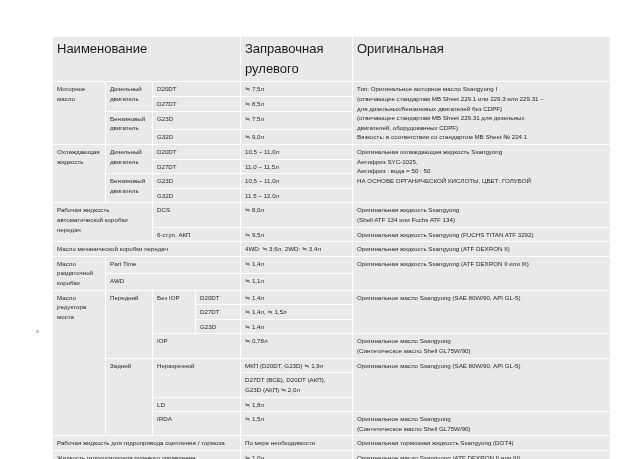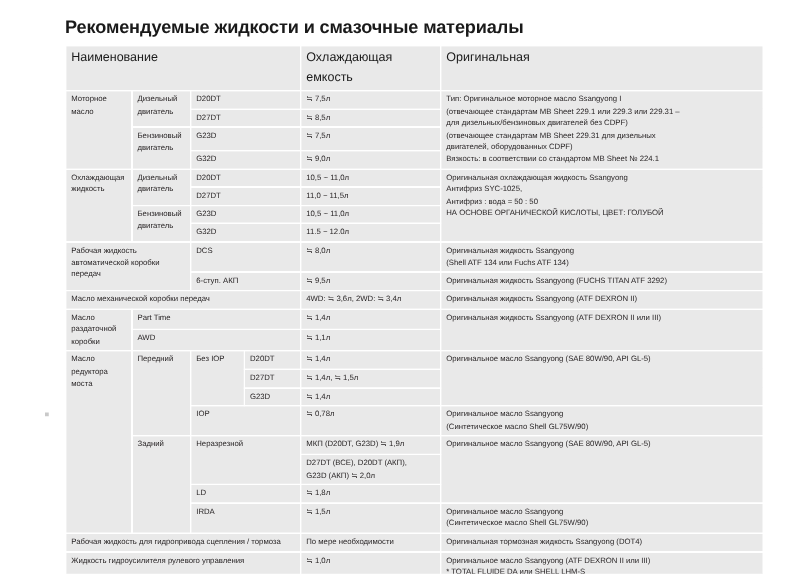--- a/index.html
+++ b/index.html
@@ -56,56 +56,55 @@
     background: #e9e9e9;
     font-weight: normal;
     text-align: left;
     overflow: hidden;
   }
   th.hdr {
     background: #c9c9c9;
     text-align: center;
     vertical-align: middle;
     font-weight: bold;
-    font-size: 10px;
+    font-size: 13px;
     padding: 4px 2px 4px 2px;
     color: #1a1a1a;
   }
   td.shade-a { background: #d6d6d6; }
   td.shade-b { background: #e1e1e1; }
   td.shade-c { background: #ececec; }
   td.shade-d { background: #e6e6e6; }
   td.spec    { background: #f0f0f0; }
   td.cap     { background: #ededed; text-align: center; vertical-align: middle; }
   td.mid     { vertical-align: middle; }
   .lines > div { white-space: nowrap; }
   .capline { white-space: nowrap; }
   .spec .lines > div { margin: 0; padding: 0; }
 </style>
 </head>
 <body>
 
 <div id="page">
 
-  <div class="page-title">Рекомендуемые жидкости и смазочные материалы</div>
   <div class="left-tick"></div>
 
   <table class="fluids">
     <colgroup>
       <col style="width:53px">
       <col style="width:47px">
       <col style="width:43px">
       <col style="width:45px">
       <col style="width:112px">
       <col style="width:258px">
     </colgroup>
     <thead>
       <tr>
         <th class="hdr" colspan="4">Наименование</th>
-        <th class="hdr">Охлаждающая емкость</th>
+        <th class="hdr">Заправочная рулевого</th>
         <th class="hdr">Оригинальная</th>
       </tr>
     </thead>
     <tbody>
 
       <tr>
         <td class="shade-a" rowspan="4">Моторное масло</td>
         <td class="shade-b" rowspan="2">Дизельный двигатель</td>
         <td class="shade-c" colspan="2">D20DT</td>
         <td class="cap">≒ 7,5л</td>

